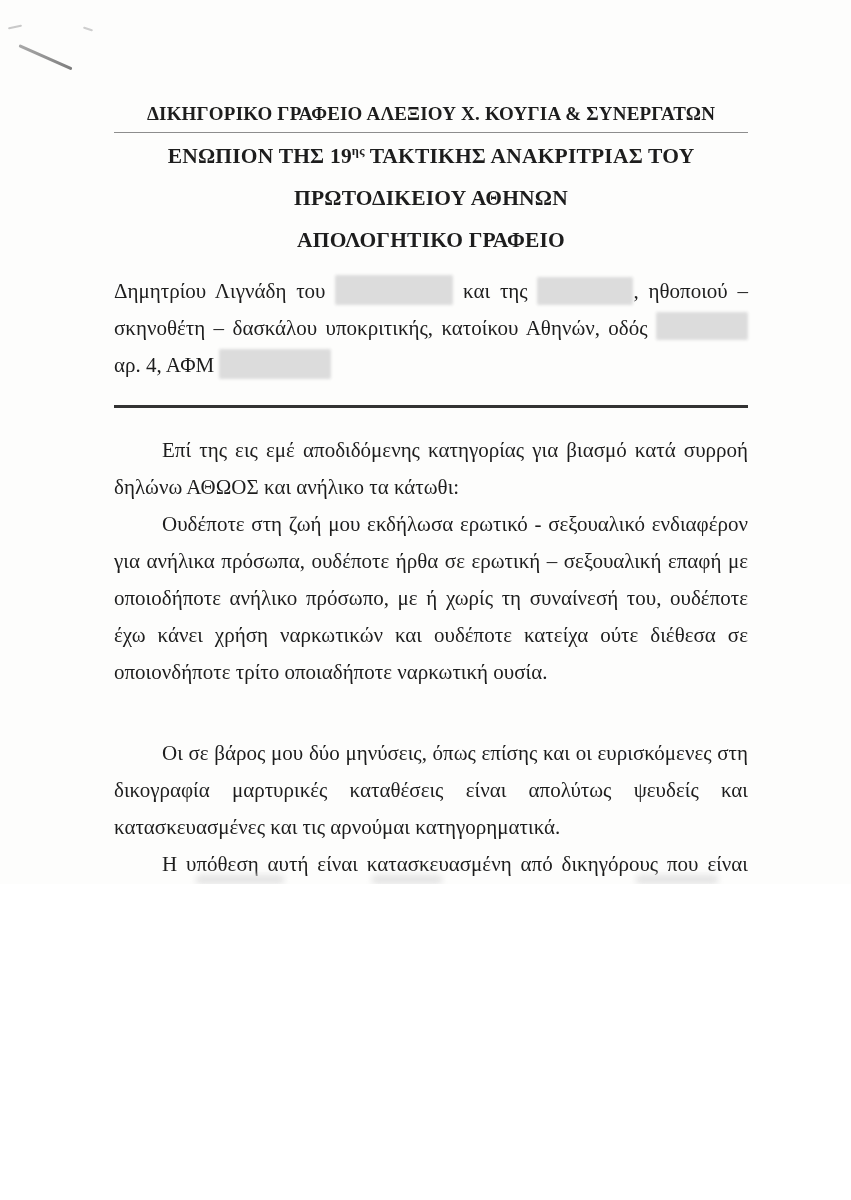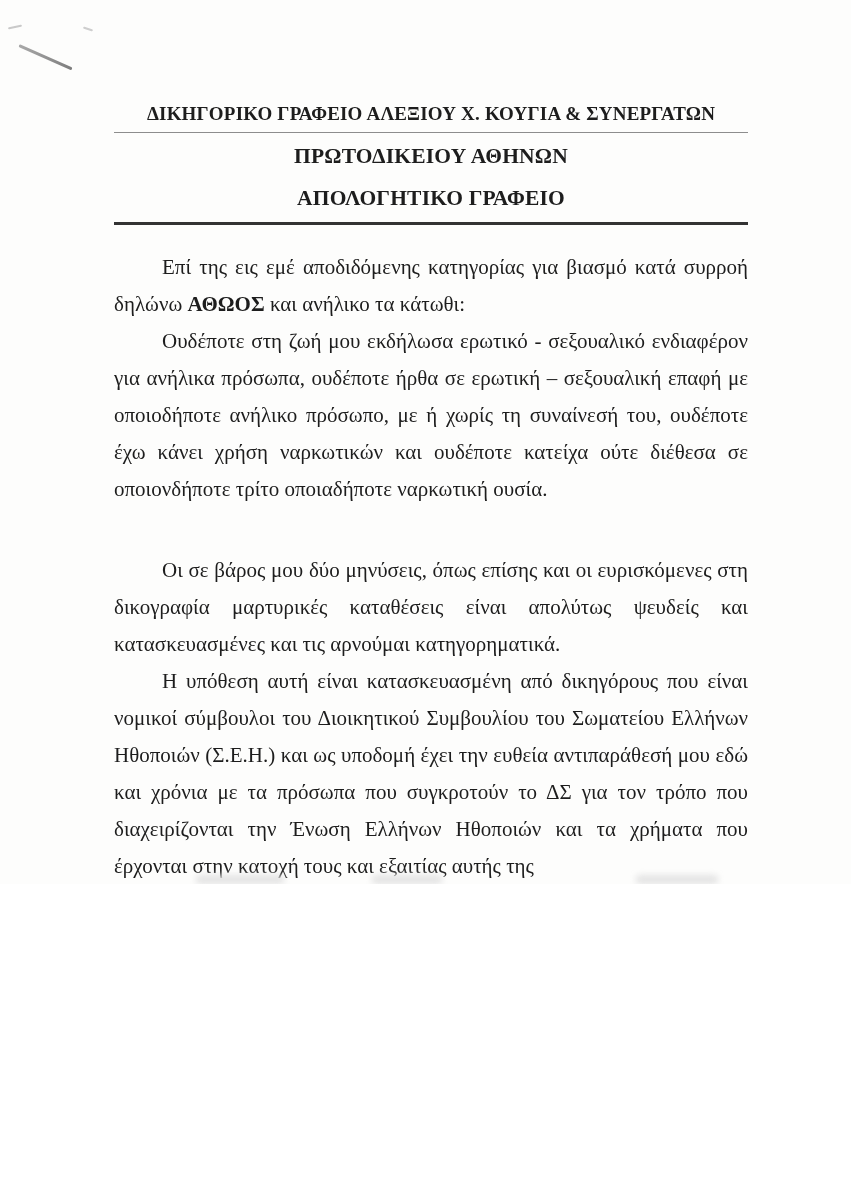--- a/index.html
+++ b/index.html
@@ -129,42 +129,44 @@
 
   .para-arguments { margin-top: 44px; font-family: Liberation Serif, serif; }
 
   .page-number {
     margin-top: 10px;
     text-align: center;
     font-size: 20px;
     line-height: 30px;
   }
 
-  .bold { font-weight: bold; }
+  .bold { font-weight: normal; }
 </style>
 </head>
 <body>
 
 <div class="page">
 
   <div class="pencil-stroke"></div>
   <div class="speck-1"></div>
   <div class="speck-2"></div>
 
   <div class="content">
 
     <div class="law-office">ΔΙΚΗΓΟΡΙΚΟ ΓΡΑΦΕΙΟ ΑΛΕΞΙΟΥ Χ. ΚΟΥΓΙΑ &amp; ΣΥΝΕΡΓΑΤΩΝ</div>
 
     <hr class="header-rule">
 
+    <div class="court-line"><span>ΕΝΩΠΙΟΝ ΤΗΣ 19</span><sup>ης</sup><span> ΤΑΚΤΙΚΗΣ ΑΝΑΚΡΙΤΡΙΑΣ ΤΟΥ</span></div>
 
     <div class="court-line">ΠΡΩΤΟΔΙΚΕΙΟΥ ΑΘΗΝΩΝ</div>
 
     <div class="court-line">ΑΠΟΛΟΓΗΤΙΚΟ ΓΡΑΦΕΙΟ</div>
 
+    <p class="bodytext party"><span>Δημητρίου Λιγνάδη του </span><span class="redact redact-1"></span><span> και της </span><span class="redact redact-2"></span><span>, ηθοποιού – σκηνοθέτη – δασκάλου υποκριτικής, κατοίκου Αθηνών, οδός </span><span class="redact redact-3"></span> <span>αρ. 4, ΑΦΜ </span><span class="redact redact-4"></span></p>
 
     <hr class="separator">
 
     <p class="bodytext para para-opening"><span>Επί της εις εμέ αποδιδόμενης κατηγορίας για βιασμό κατά συρροή δηλώνω </span><span class="bold">ΑΘΩΟΣ</span><span> και ανήλικο τα κάτωθι:</span></p>
 
     <p class="bodytext para">Ουδέποτε στη ζωή μου εκδήλωσα ερωτικό - σεξουαλικό ενδιαφέρον για ανήλικα πρόσωπα, ουδέποτε ήρθα σε ερωτική – σεξουαλική επαφή με οποιοδήποτε ανήλικο πρόσωπο, με ή χωρίς τη συναίνεσή του, ουδέποτε έχω κάνει χρήση ναρκωτικών και ουδέποτε κατείχα ούτε διέθεσα σε οποιονδήποτε τρίτο οποιαδήποτε ναρκωτική ουσία.</p>
 
 
     <p class="bodytext para para-arguments">Οι σε βάρος μου δύο μηνύσεις, όπως επίσης και οι ευρισκόμενες στη δικογραφία μαρτυρικές καταθέσεις είναι απολύτως ψευδείς και κατασκευασμένες και τις αρνούμαι κατηγορηματικά.</p>
 

